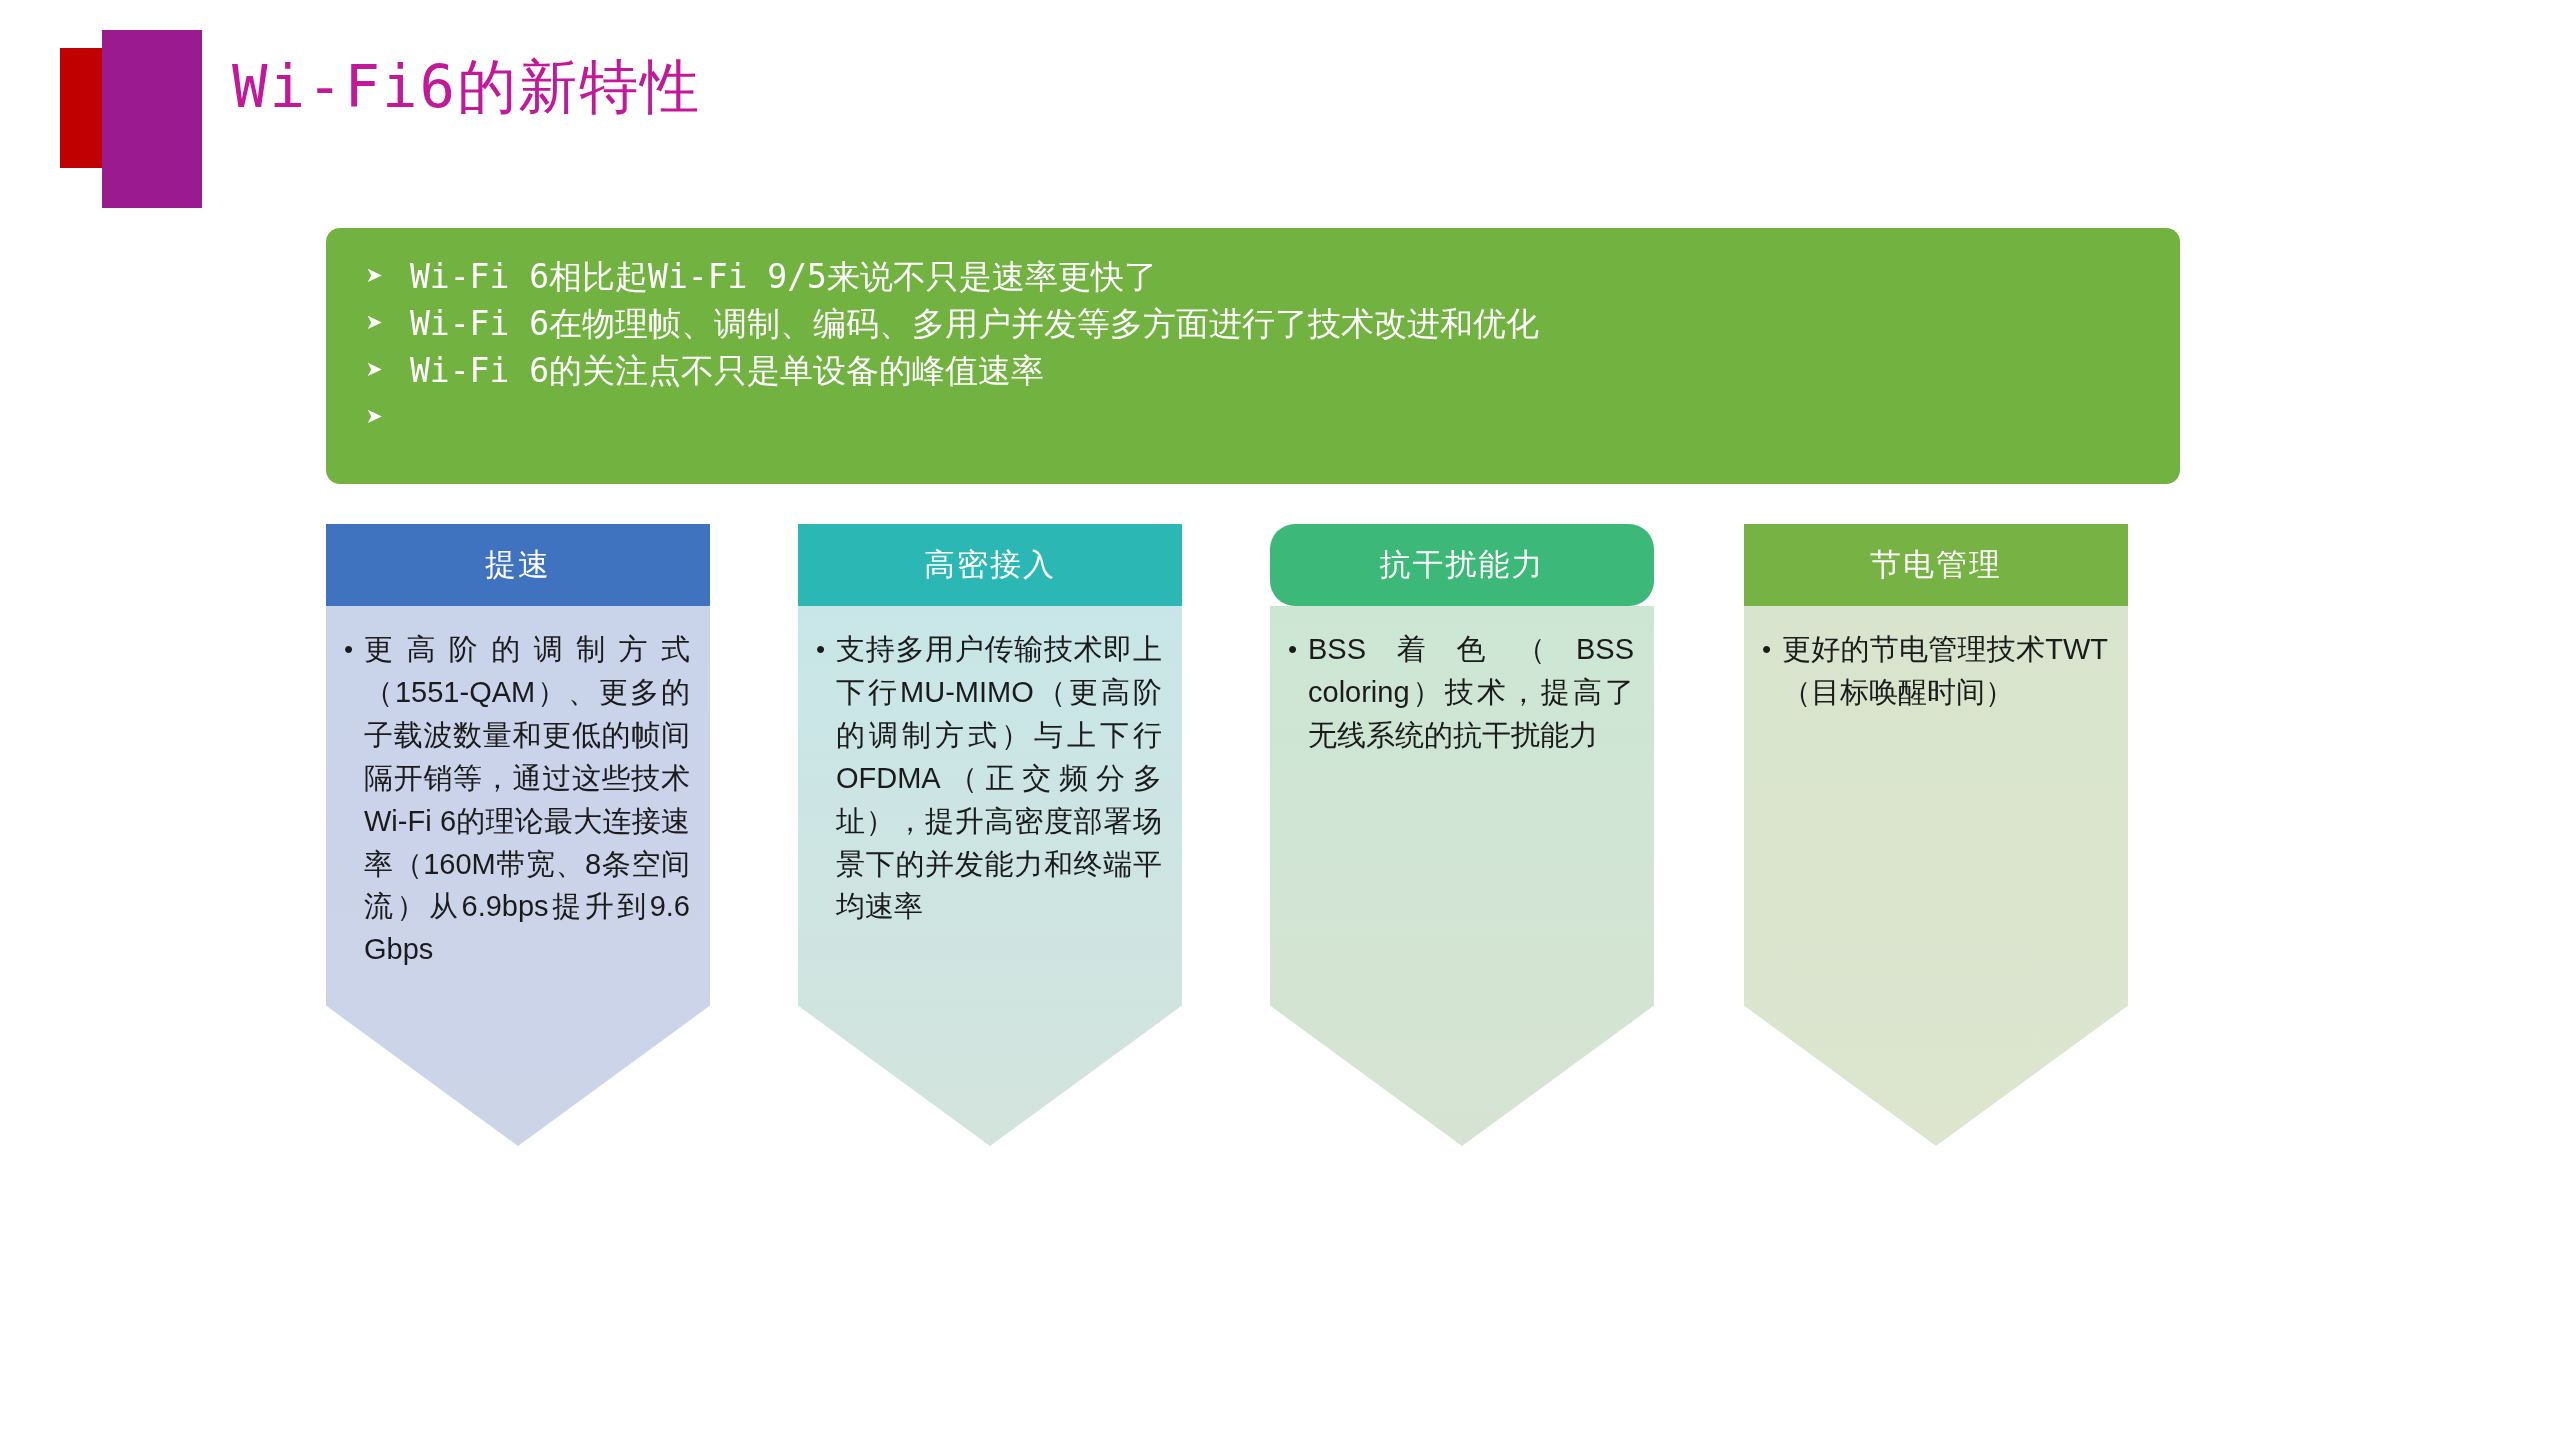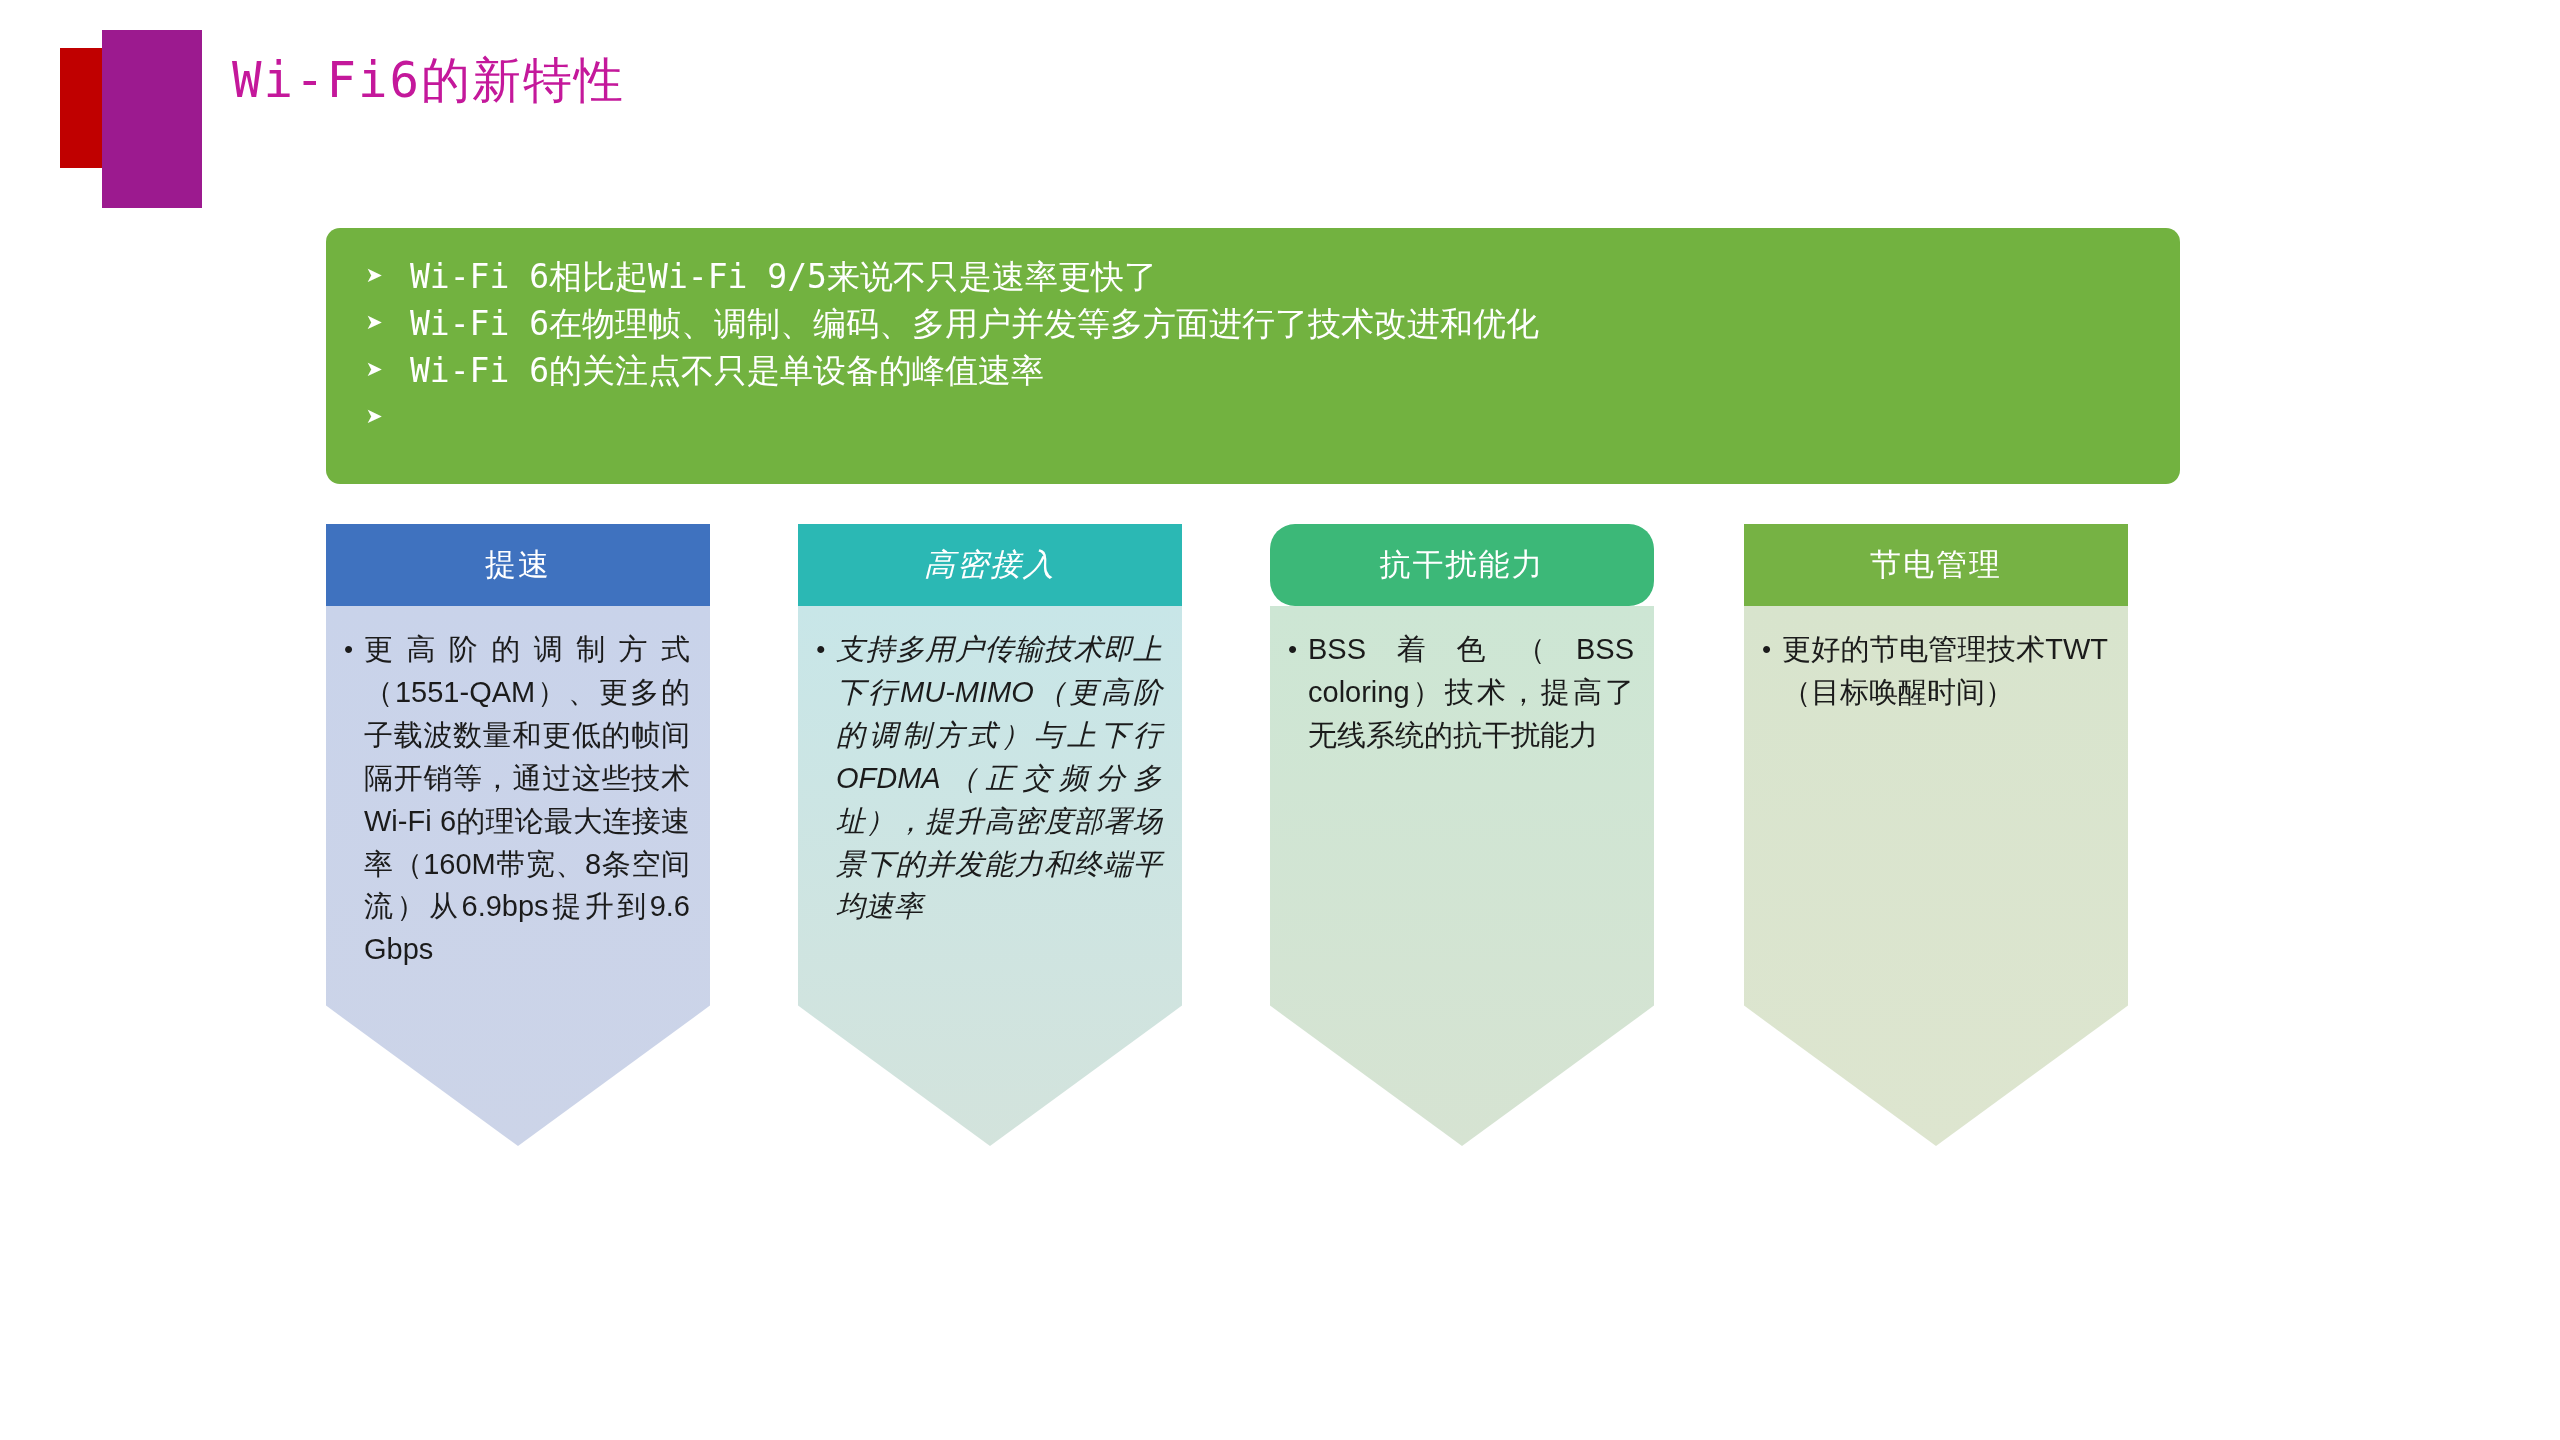--- a/index.html
+++ b/index.html
@@ -38,21 +38,21 @@
     width: 100px;
     height: 178px;
     background: #9c1a8f;
   }
 
   
   .title {
     position: absolute;
     left: 232px;
     top: 48px;
-    font-size: 49px;
+    font-size: 59px;
     letter-spacing: 2px;
     color: #c4189b;
     font-family: "DejaVu Sans Mono", monospace;
     white-space: nowrap;
   }
 
   
   .banner {
     position: absolute;
     left: 326px;
@@ -89,21 +89,21 @@
     top: 524px;
     width: 2560px;
     height: 680px;
   }
   .card {
     position: absolute;
     top: 0;
     width: 384px;
   }
   .card:nth-child(1) { left: 326px; }
-  .card:nth-child(2) { left: 798px; font-style: italic; }
+  .card:nth-child(2) { left: 798px; }
   .card:nth-child(3) { left: 1270px; }
   .card:nth-child(4) { left: 1744px; }
 
   .card-head {
     height: 82px;
     display: flex;
     align-items: center;
     justify-content: center;
     color: #ffffff;
     font-size: 31px;

